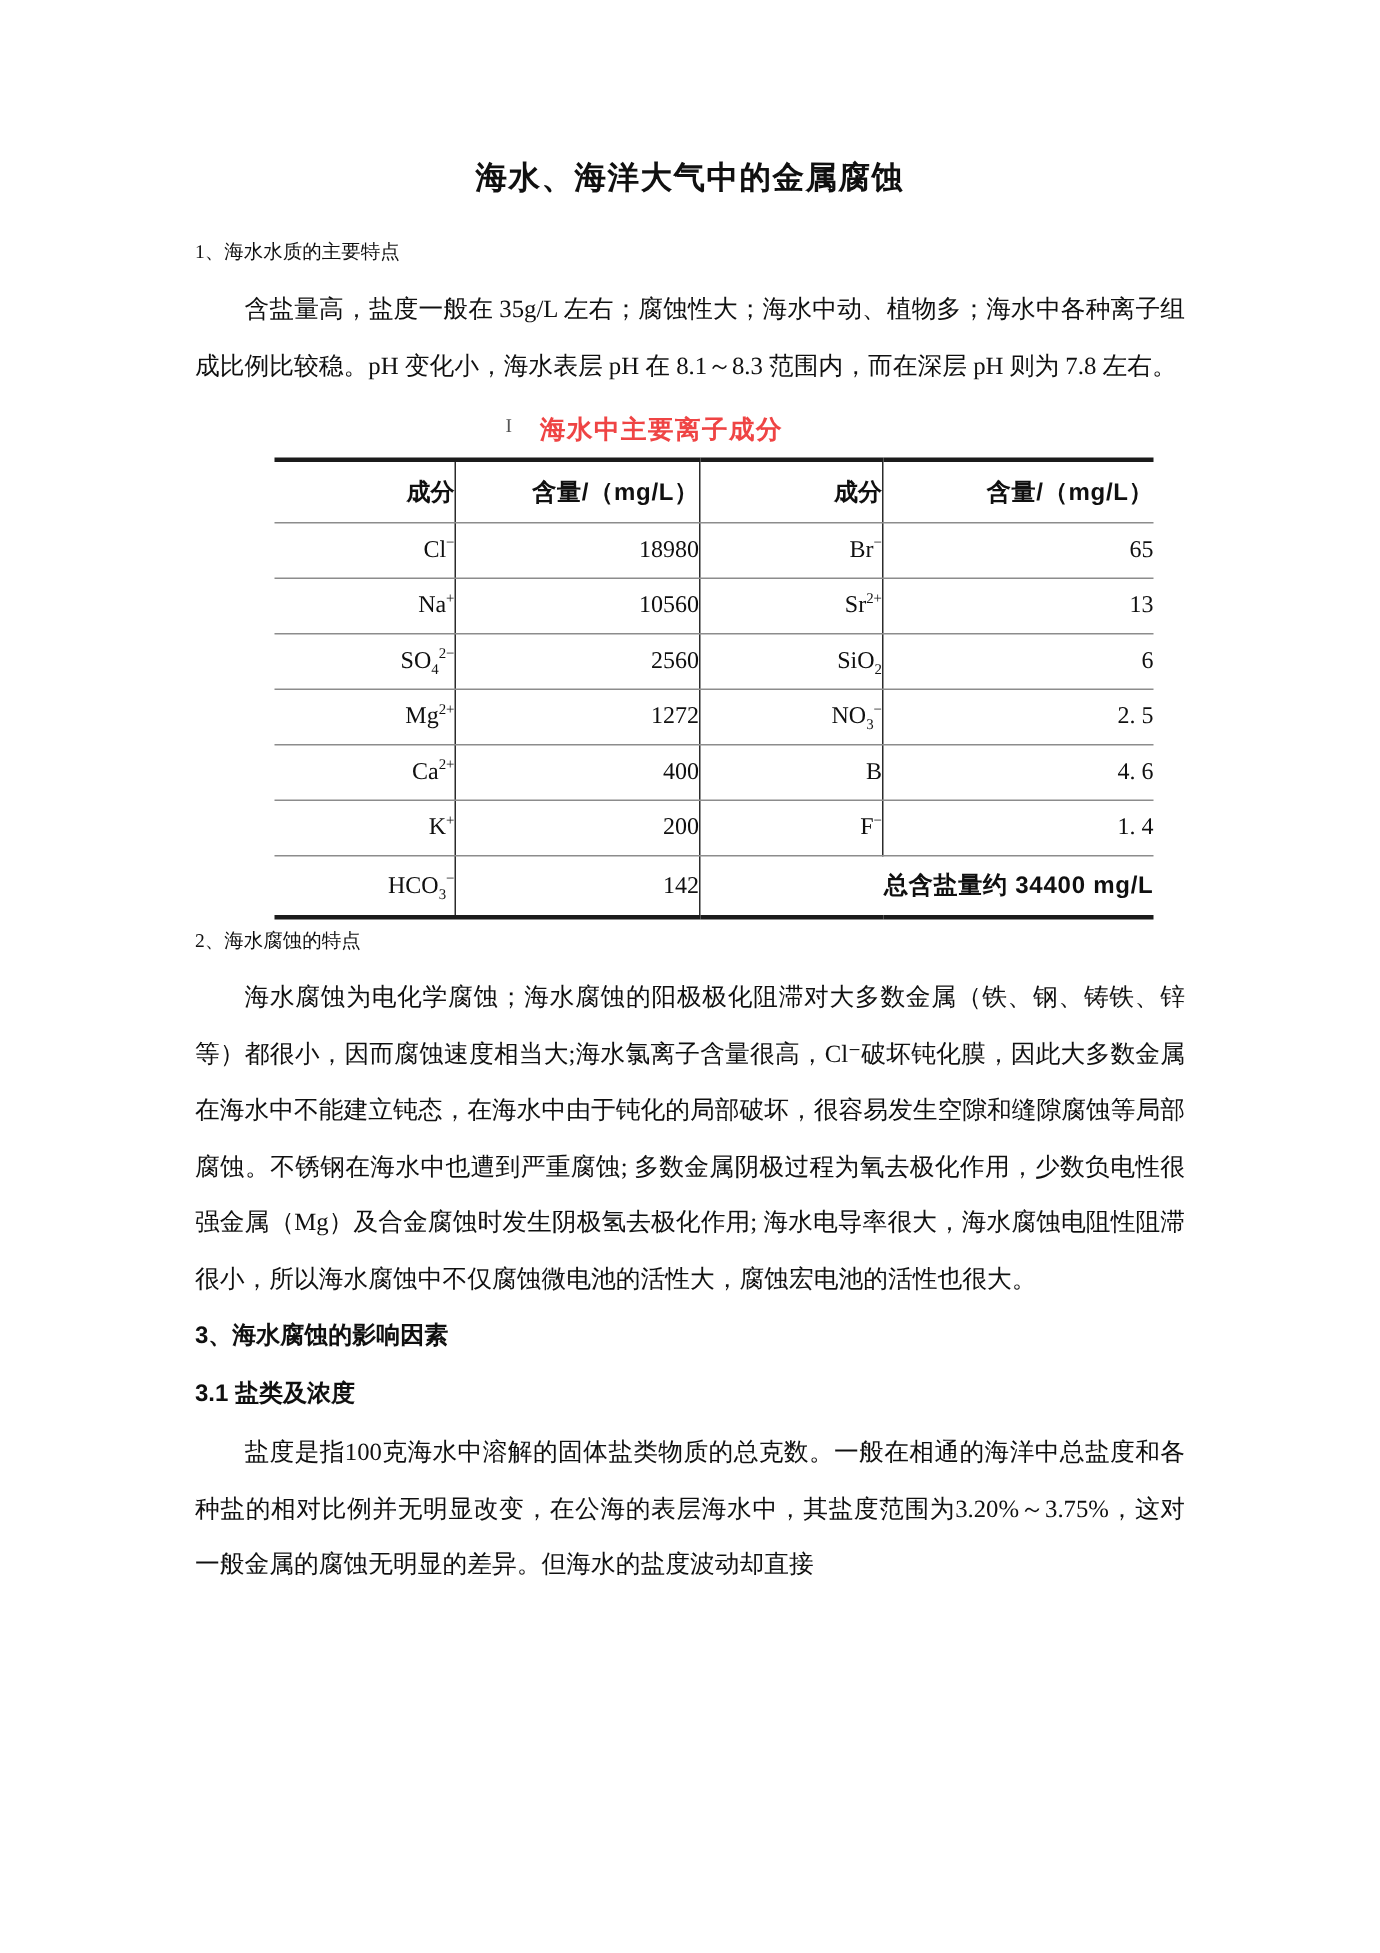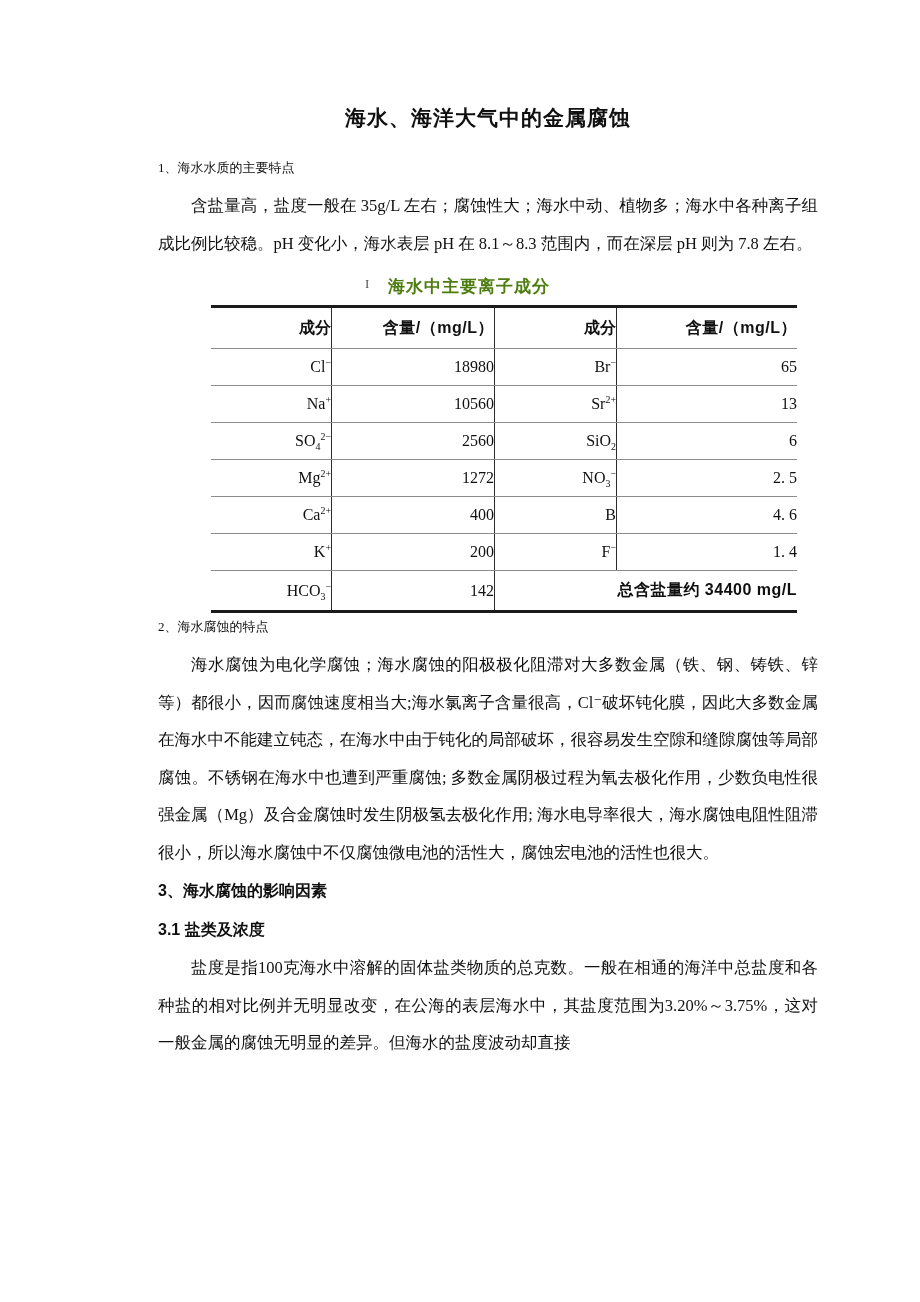--- a/index.html
+++ b/index.html
@@ -16,21 +16,20 @@
     position: relative;
   }
 
   .page {
     position: absolute;
     left: 0; top: 0;
     width: 893px;
     height: 1302px;
     box-sizing: border-box;
     padding: 0;
-    margin-left: 28px;
   }
 
   .content {
     position: absolute;
     left: 130px;
     top: 104px;
     width: 660px;
   }
 
   .doc-title {
@@ -79,21 +78,21 @@
   }
 
   .tbl-caption {
     position: absolute;
     left: 230px;
     top: 3px;
     font-family: "Liberation Sans", "DejaVu Sans", sans-serif;
     font-weight: bold;
     font-size: 17px;
     letter-spacing: 1px;
-    color: #4d7c0f;
+    color: #ef4444;
   }
 
   .artifact-i {
     position: absolute;
     left: 207px;
     top: 4px;
     font-size: 13px;
     color: #555;
     font-family: "Liberation Serif", serif;
     letter-spacing: -1px;

